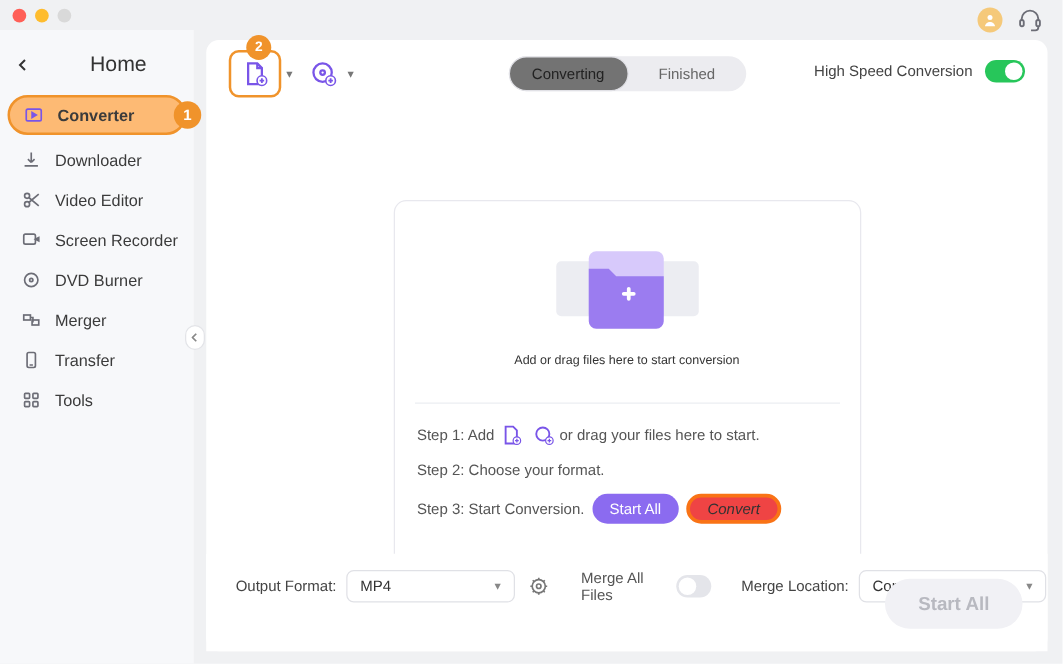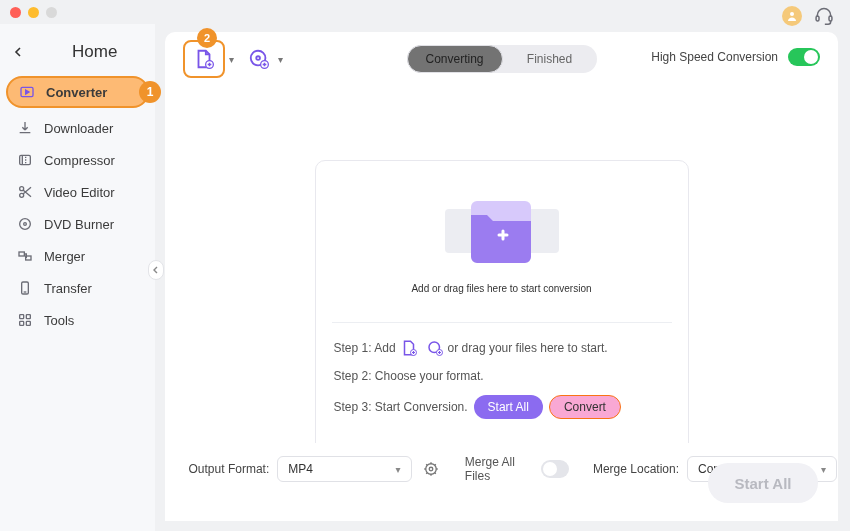--- a/index.html
+++ b/index.html
@@ -47,21 +47,21 @@
   .dropzone { margin: 74px auto 0; width: 374px; border:1px solid #e8e8ee; border-radius:10px; padding: 0 0 20px 0; }
   .dz-top { padding: 28px 10px 18px; text-align:center; }
   .folder-art { display:flex; justify-content:center; margin-bottom:14px; }
   .dz-text { font-size:10px; color:#333; margin-top:6px; }
   .dz-divider { height:1px; background:#eceef2; margin: 10px 16px 16px; }
   .dz-steps { padding: 0 18px; font-size:12px; color:#555;text-align:right; }
   .step-row { display:flex; align-items:center; margin-bottom:12px; }
   .smicon { width:18px; height:18px; display:flex; align-items:center; justify-content:center; margin: 0 4px; }
   .pill-btn { display:inline-flex; align-items:center; justify-content:center; height:24px; padding:0 14px; border-radius:12px; font-size:12px; cursor:pointer; margin-left:6px; }
   .pill-primary { background:#8b6bf0; color:#fff; }
-  .pill-secondary { background:#f9a8d4; border:1px solid #f97316; color:#333; }
+  .pill-secondary { background:#ef4444; border:3px solid #f97316; color:#333;font-style:italic; }
 
   .bottombar { position:absolute; left:0; right:0; bottom:0; height:78px; background:#fff; display:flex; align-items:flex-start; padding: 12px 20px 0 20px; }
   .bb-left { display:flex; gap:14px; }
   .bb-row { display:flex; align-items:center; }
   .bb-label { width:96px; text-align:right; font-size:12px; color:#444; margin-right:8px; }
   .bb-select { width:150px; height:26px; border:1px solid #e0e1e6; border-radius:6px; font-size:12px; color:#333; padding:0 10px; display:flex; align-items:center; justify-content:space-between; cursor:pointer; }
   .bb-icon { margin-left:10px; width:22px; height:22px; display:flex; align-items:center; justify-content:center; cursor:pointer; }
   .merge-wrap { display:flex; align-items:center; margin-left:24px; font-size:12px; color:#555; }
   .switch-off { width:32px; height:18px; background:#e4e5ea; border-radius:9px; position:relative; margin-left:8px; cursor:pointer; }
   .switch-off::after { content:""; position:absolute; width:14px; height:14px; background:#fff; border-radius:50%; top:2px; left:2px; }
@@ -115,35 +115,35 @@
       <span class="icon">
         <svg width="16" height="16" viewBox="0 0 24 24" fill="none" stroke="#6c6d76" stroke-width="2">
             <path d="M12 3v12m0 0l-4-4m4 4l4-4M4 19h16"></path>
           </svg>
       </span>
       <span>Downloader</span>
     </div>
     <div class="nav-item">
       <span class="icon">
         <svg width="16" height="16" viewBox="0 0 24 24" fill="none" stroke="#6c6d76" stroke-width="2">
-            <rect x="4" y="5" width="16" height="14" rx="2"></rect>
-            <path d="M8 5v14M12 8h2M12 12h2M12 16h2"></path>
-          </svg>
-      </span>
-      <span>Compressor</span>
-    </div>
-    <div class="nav-item">
-      <span class="icon">
-        <svg width="16" height="16" viewBox="0 0 24 24" fill="none" stroke="#6c6d76" stroke-width="2">
             <circle cx="7" cy="7" r="3"></circle>
             <circle cx="7" cy="17" r="3"></circle>
             <path d="M9 9l12 10M9 15L21 5"></path>
           </svg>
       </span>
       <span>Video Editor</span>
+    </div>
+    <div class="nav-item">
+      <span class="icon">
+        <svg width="16" height="16" viewBox="0 0 24 24" fill="none" stroke="#6c6d76" stroke-width="2">
+            <rect x="3" y="5" width="14" height="12" rx="2"></rect>
+            <path d="M21 9l-4 2 4 2z" fill="#6c6d76"></path>
+          </svg>
+      </span>
+      <span>Screen Recorder</span>
     </div>
     <div class="nav-item">
       <span class="icon">
         <svg width="16" height="16" viewBox="0 0 24 24" fill="none" stroke="#6c6d76" stroke-width="2">
             <circle cx="12" cy="12" r="8"></circle>
             <circle cx="12" cy="12" r="2"></circle>
           </svg>
       </span>
       <span>DVD Burner</span>
     </div>

